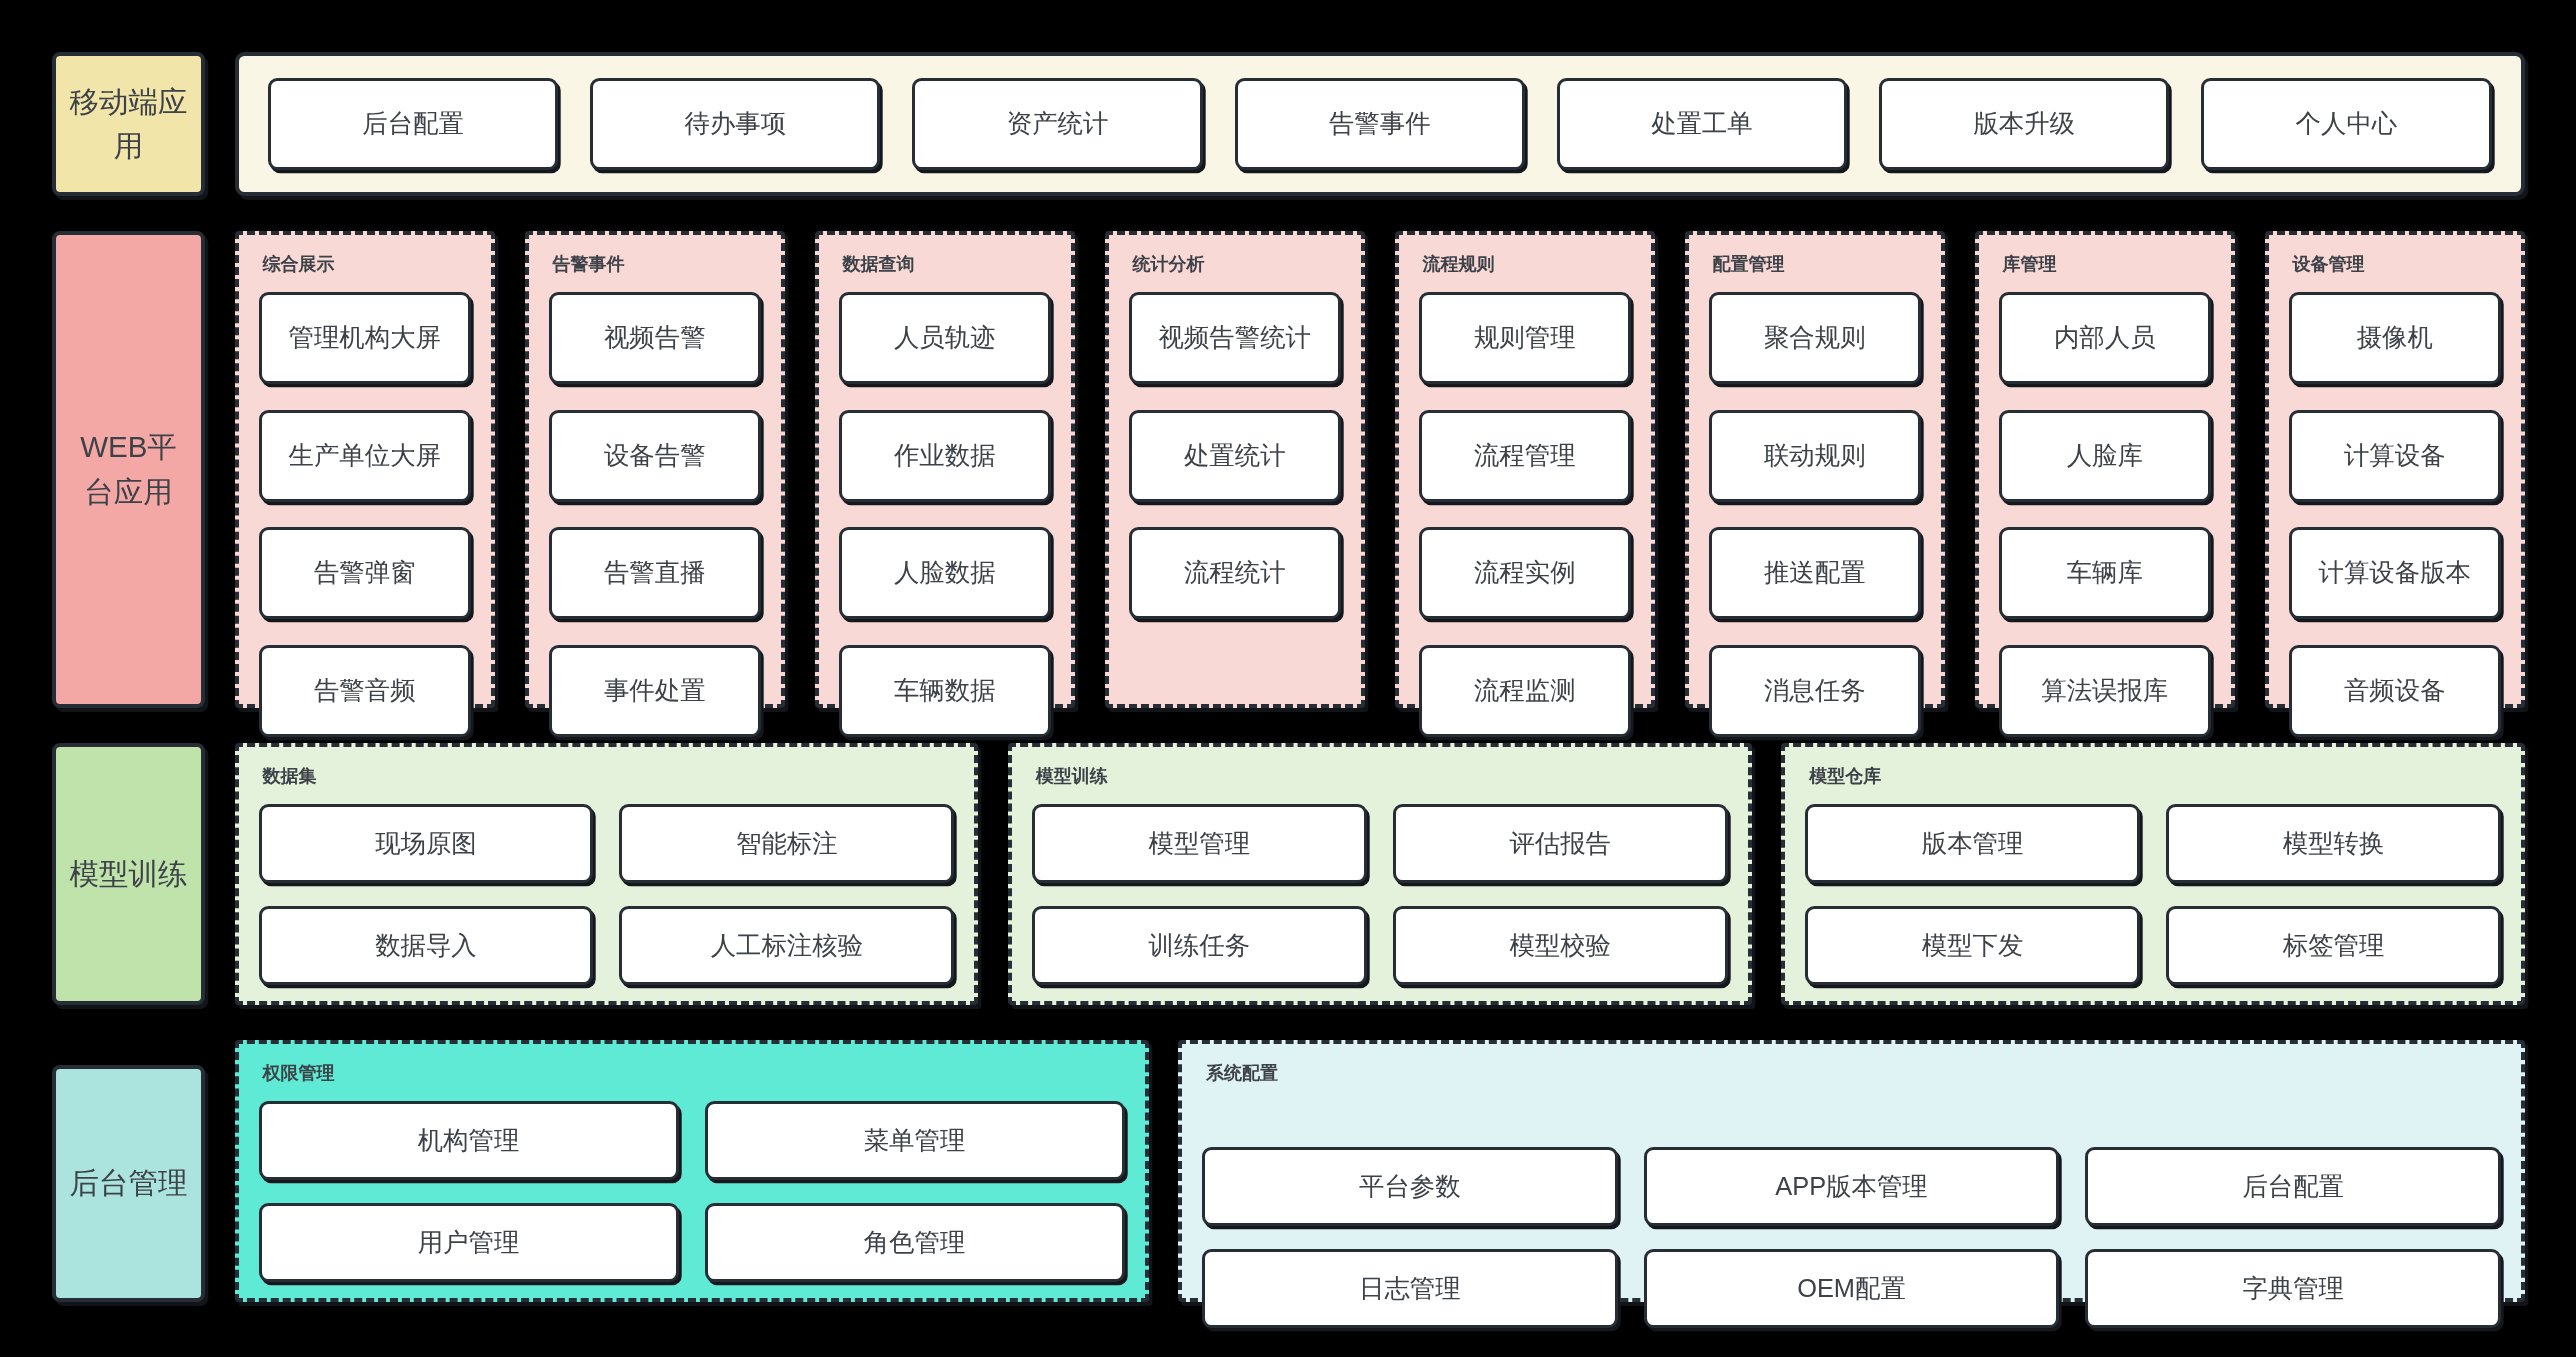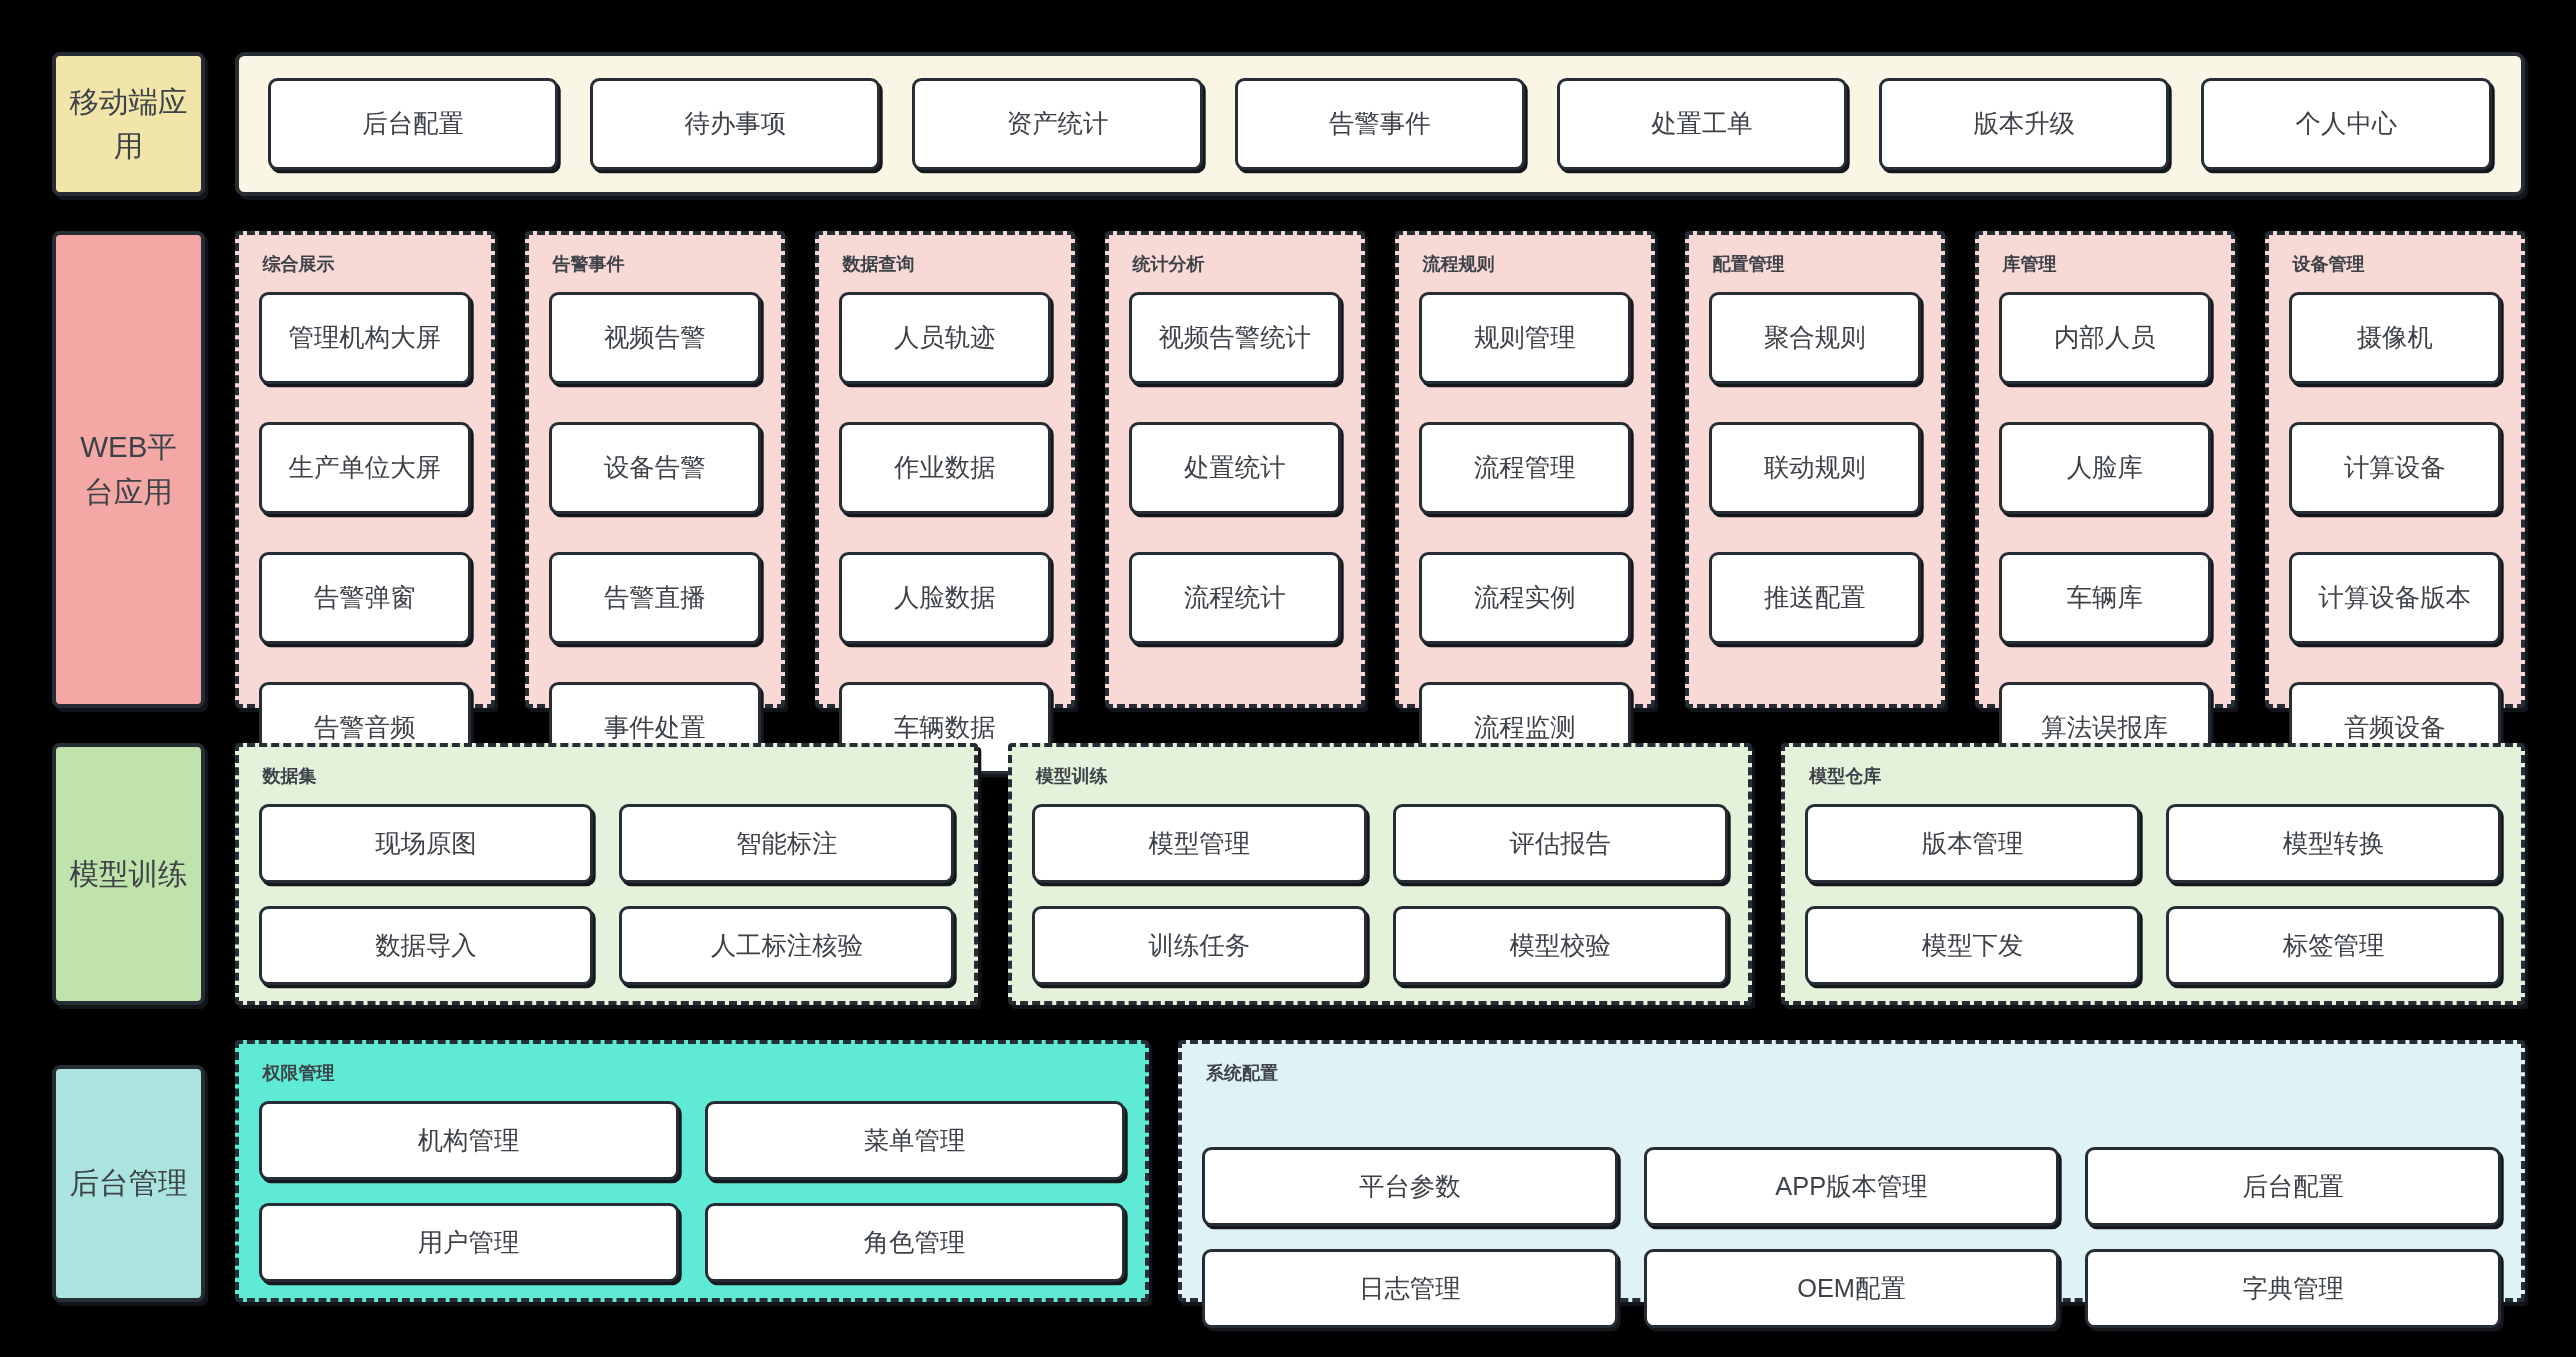--- a/index.html
+++ b/index.html
@@ -50,21 +50,21 @@
     margin: 5.4px 0 16px 4px;
     flex: 0 0 auto;
     font-weight: bold;
   }
   .group-grid { display: grid; }
 
   
   .row-mobile .group { padding: 22px 29.5px; justify-content: center; }
   .row-mobile .group-grid { grid-template-columns: repeat(7, 1fr); grid-auto-rows: 92px; gap: 32px; }
 
-  .row-web .group-grid { grid-template-columns: 1fr; grid-auto-rows: 92px; row-gap: 25.4px; gap: 38px; }
+  .row-web .group-grid { grid-template-columns: 1fr; grid-auto-rows: 92px; row-gap: 25.4px; }
 
   .row-model .group-grid, .row-admin .group-grid { grid-auto-rows: 79px; gap: 23px 26px; align-content: start; }
 
   .box {
     box-sizing: border-box;
     background: #ffffff;
     border: 3.3px solid #262d35;
     border-radius: 9.4px;
     display: flex; align-items: center; justify-content: center;
     font-size: 25.4px; color: #3d4248;
@@ -141,20 +141,21 @@
             <div class="box">流程实例</div>
             <div class="box">流程监测</div>
           </div>
         </div>
         <div class="group" style="background: rgb(248, 217, 214);">
           <div class="group-title">配置管理</div>
           <div class="group-grid">
             <div class="box">聚合规则</div>
             <div class="box">联动规则</div>
             <div class="box">推送配置</div>
+            <div class="box">消息任务</div>
           </div>
         </div>
         <div class="group" style="background: rgb(248, 217, 214);">
           <div class="group-title">库管理</div>
           <div class="group-grid">
             <div class="box">内部人员</div>
             <div class="box">人脸库</div>
             <div class="box">车辆库</div>
             <div class="box">算法误报库</div>
           </div>

